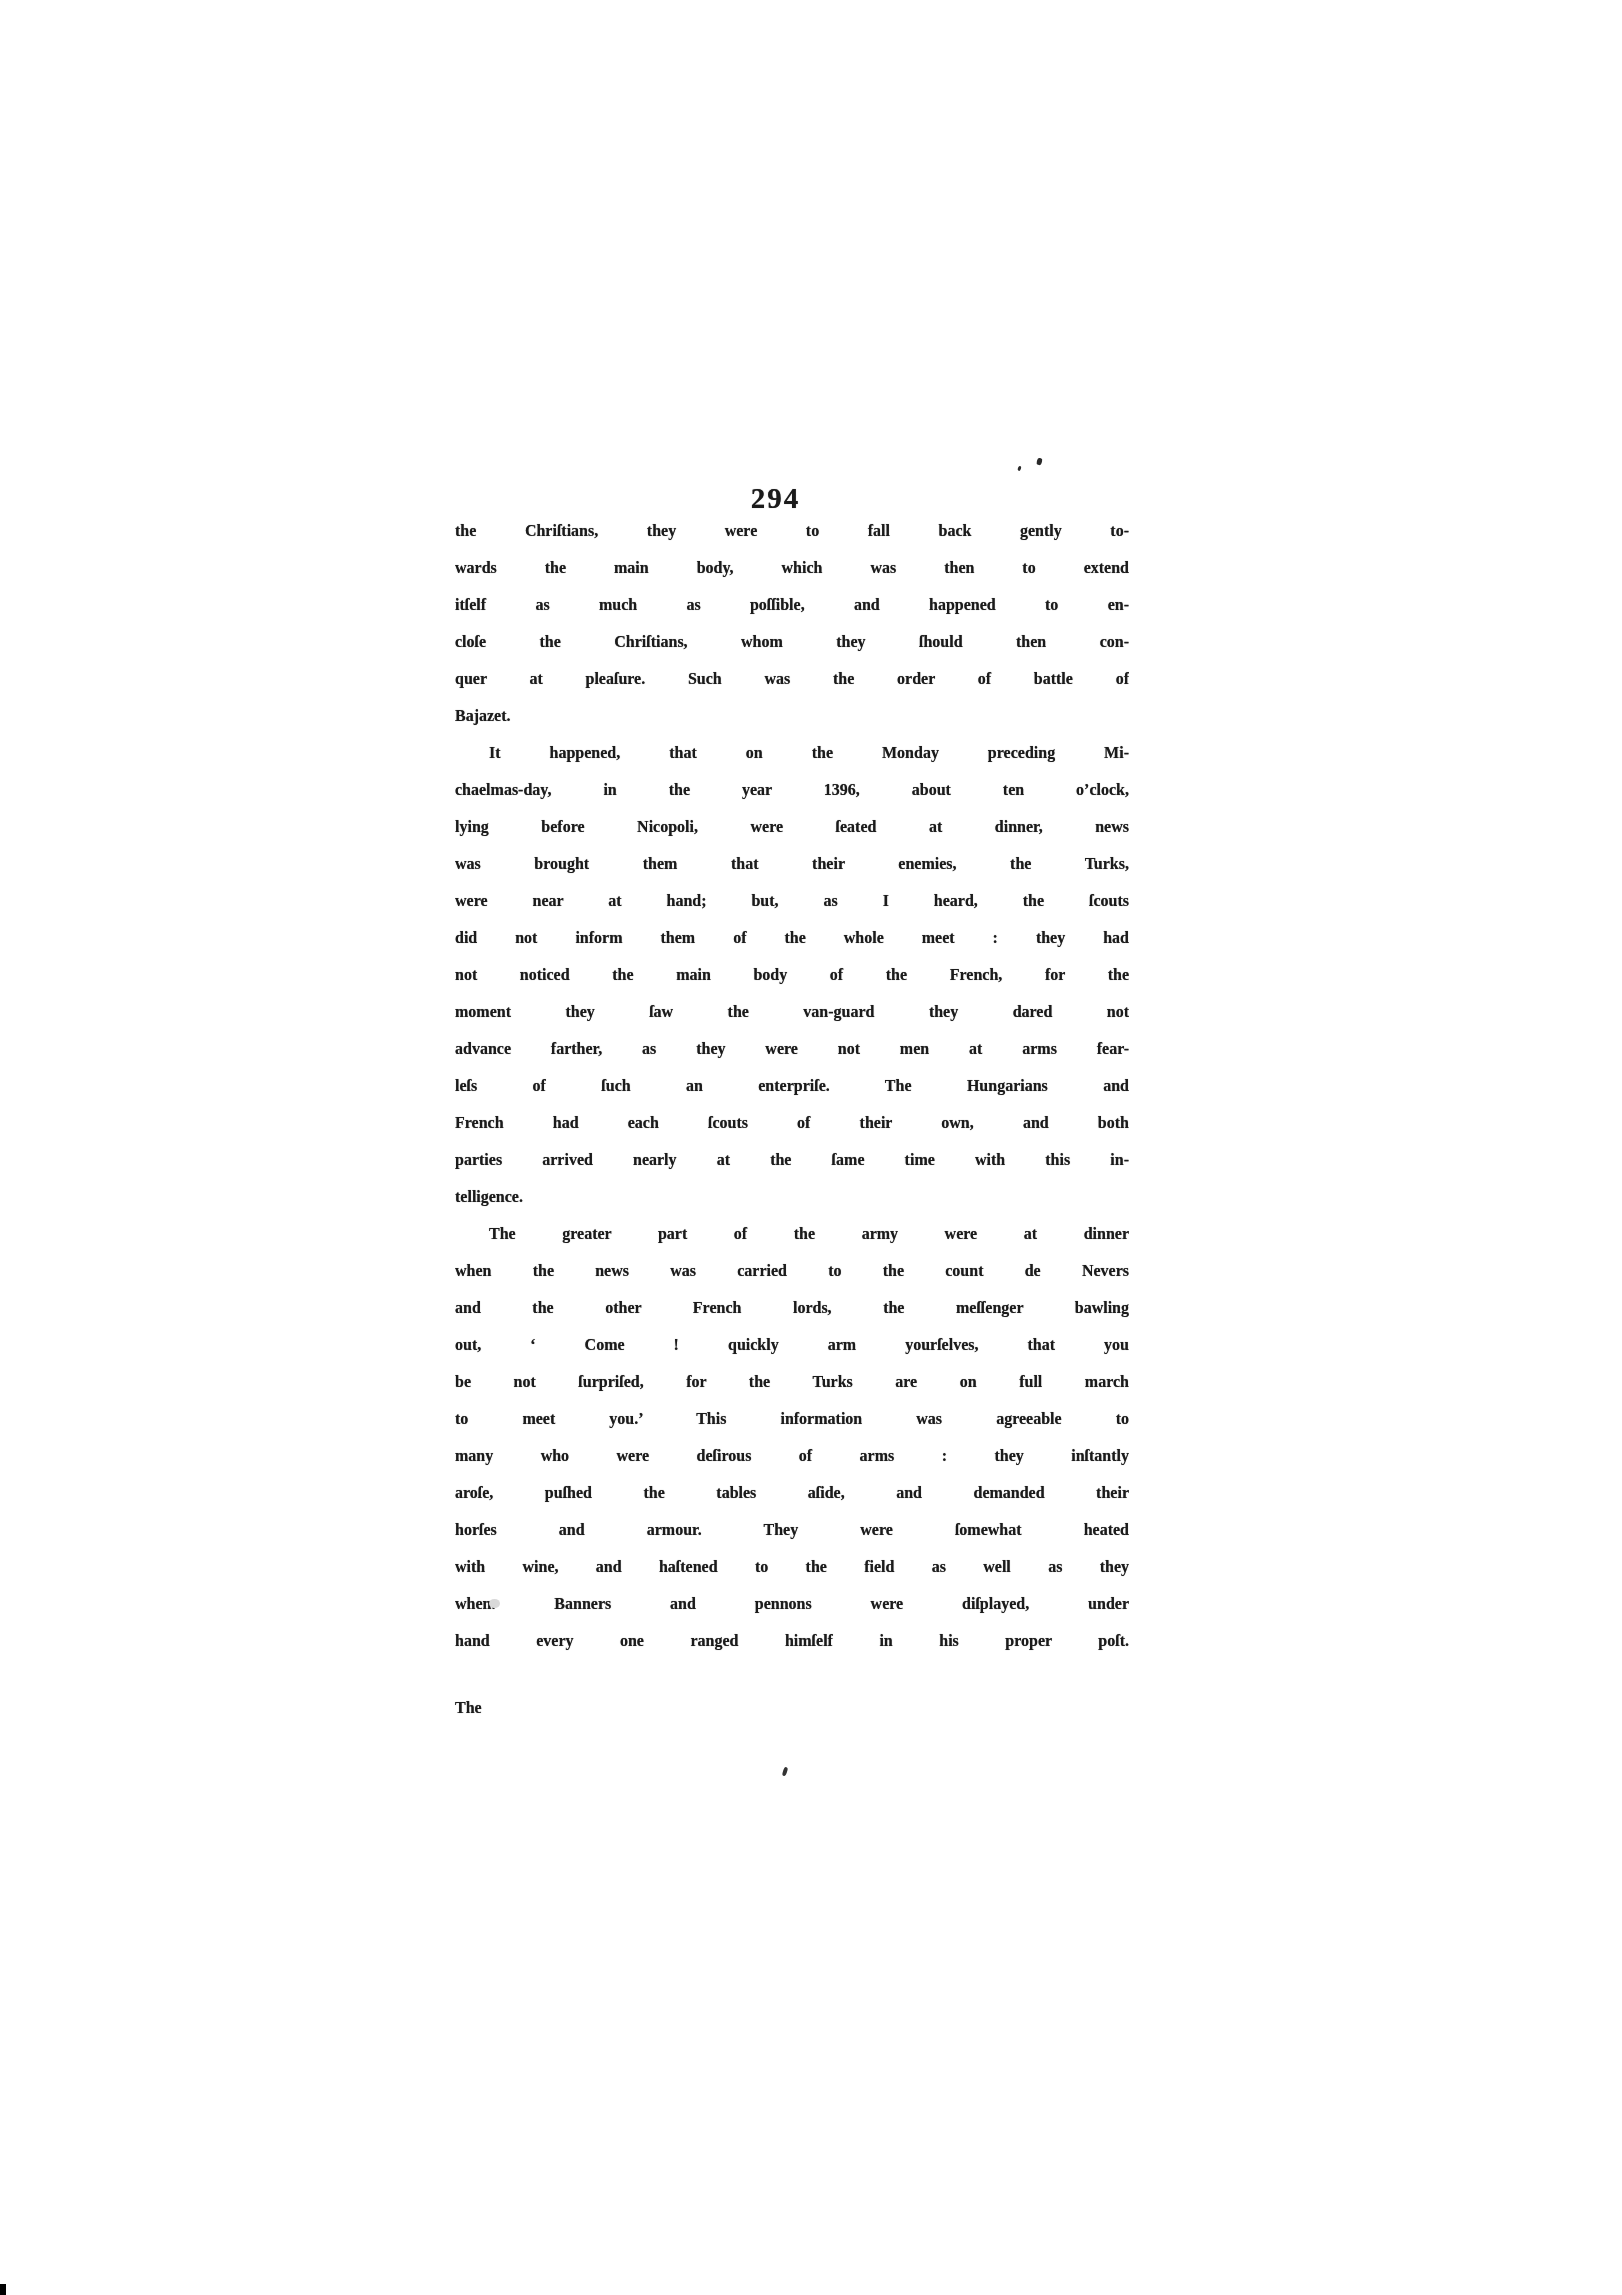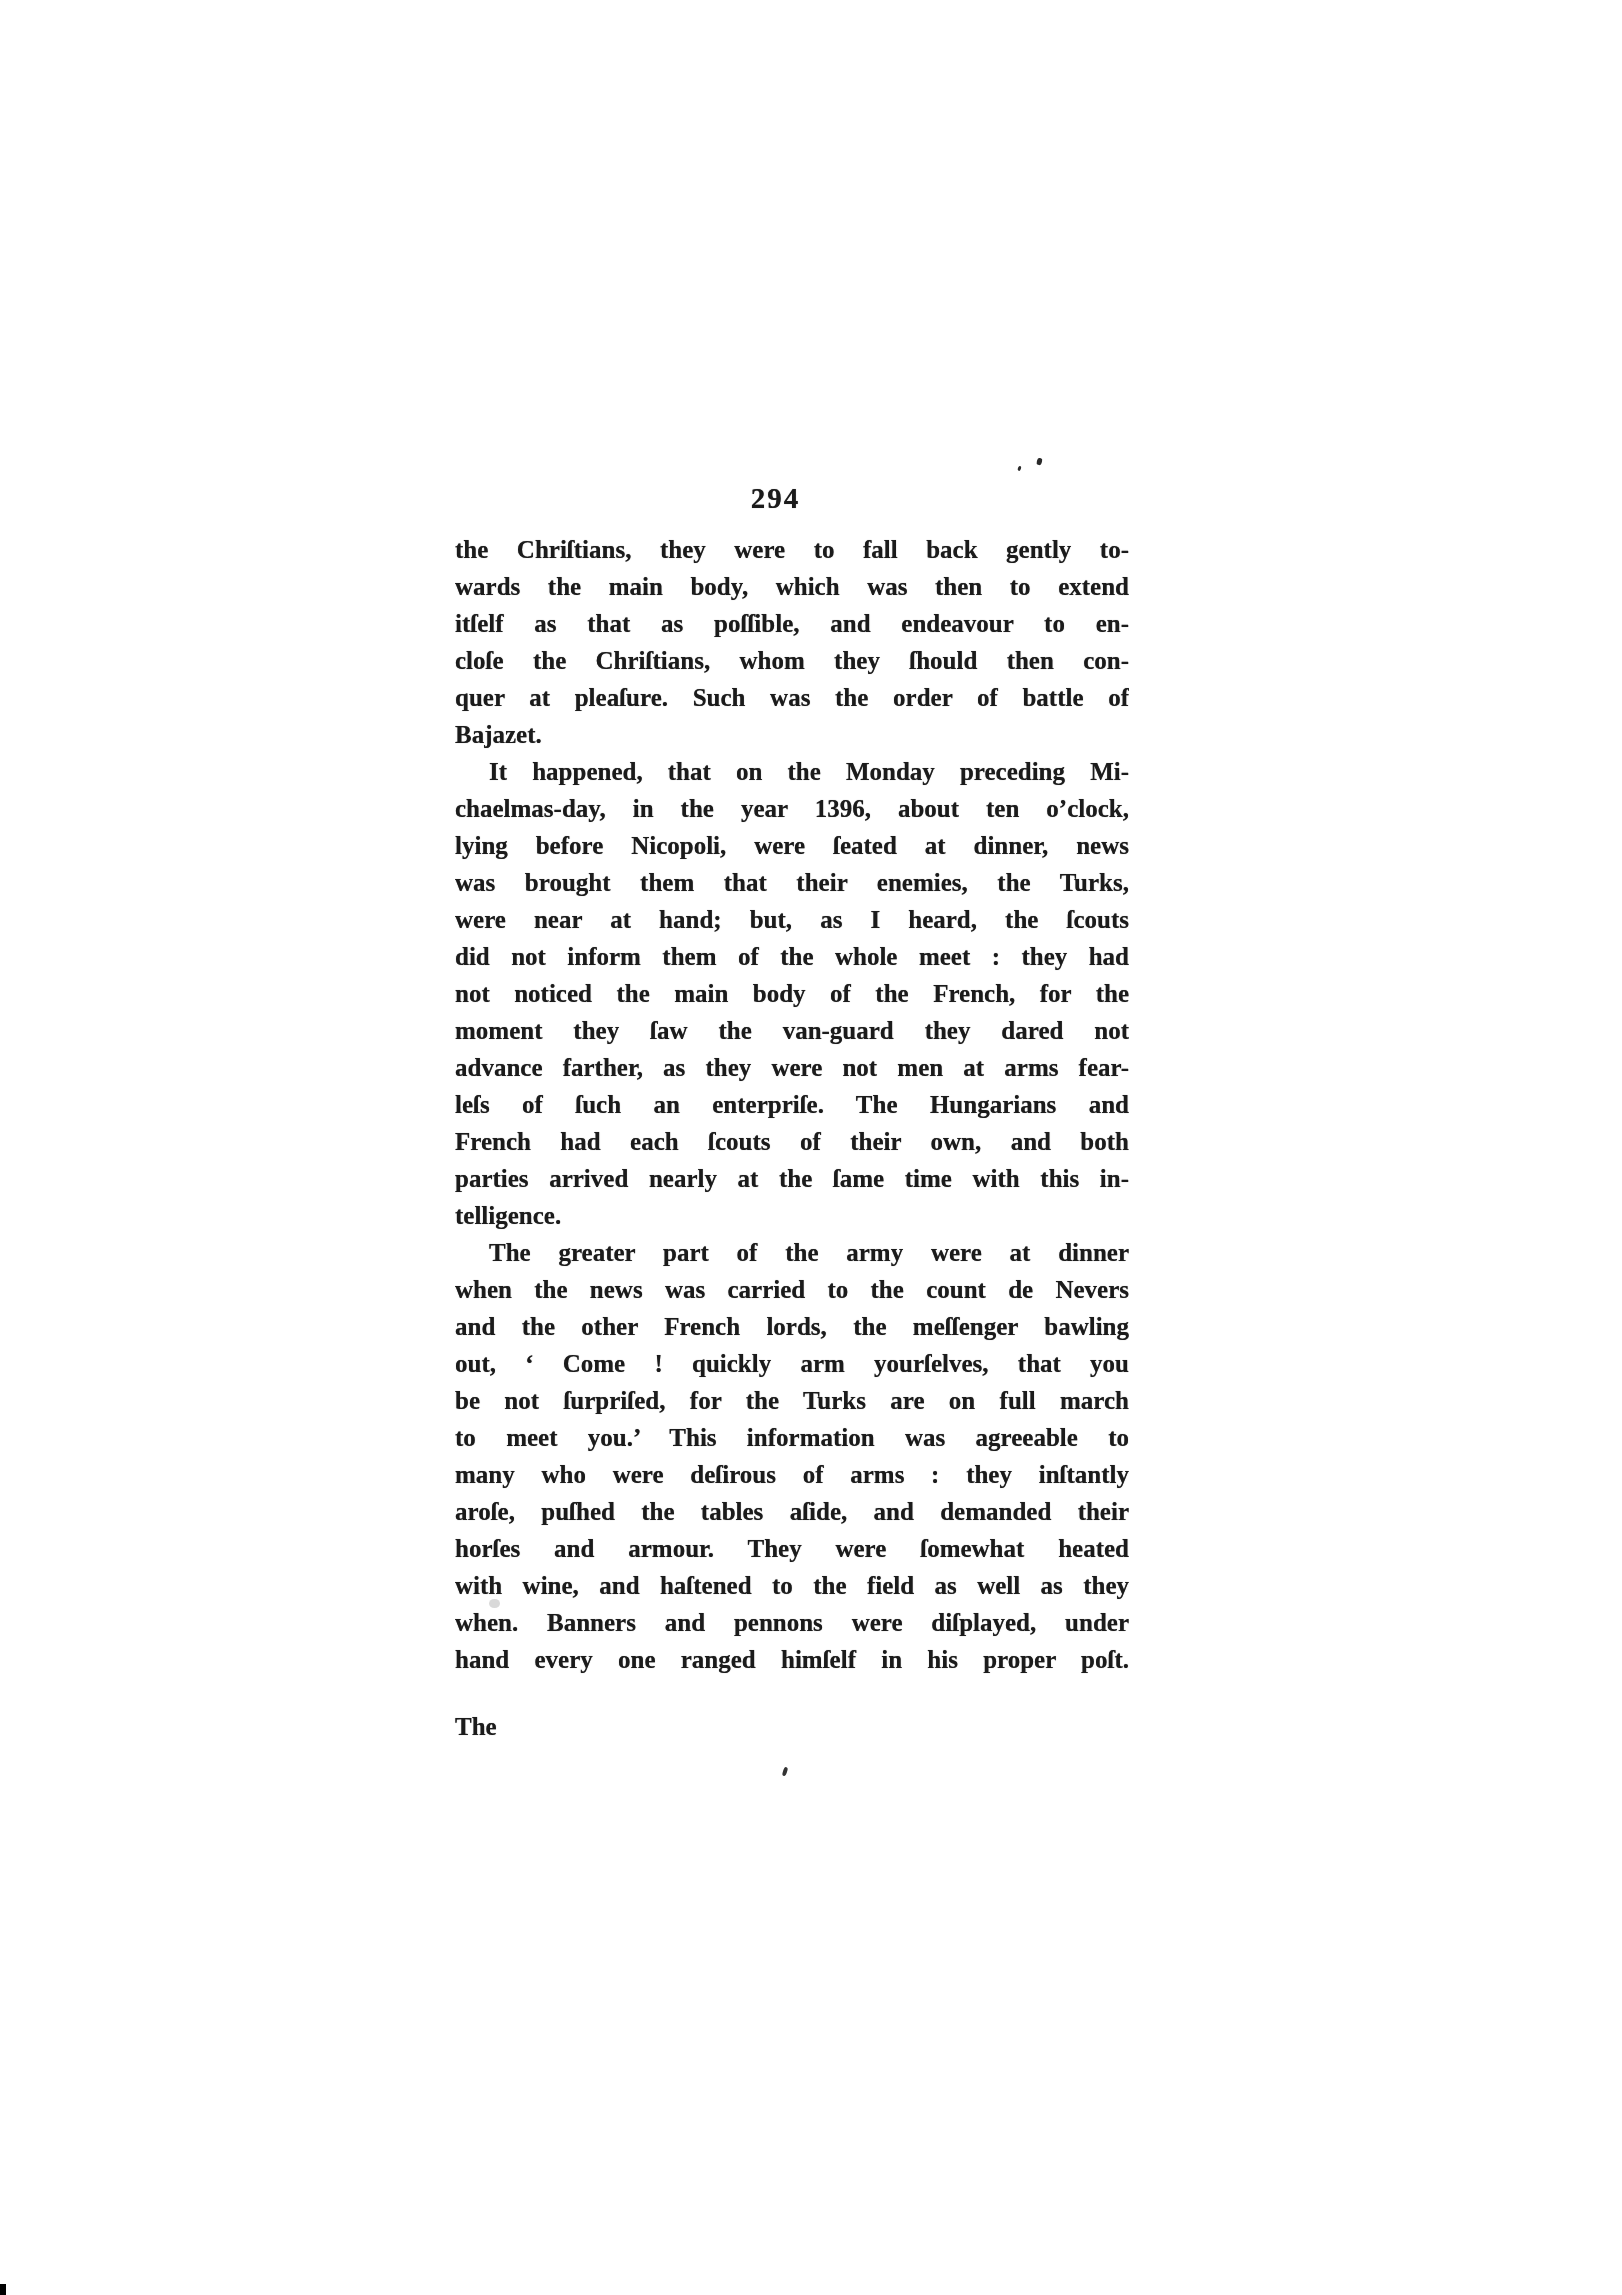--- a/index.html
+++ b/index.html
@@ -14,22 +14,22 @@
   .page-number{
     position:absolute;
     top:482px;left:445px;width:661px;
     text-align:center;
     font-size:29px;font-weight:bold;
     letter-spacing:2px;
     text-shadow:0 0 0.7px rgba(25,25,25,0.75);
   }
   .text-block{
     position:absolute;
-    top:531px;left:455px;width:674px;
-    font-size:25px;
+    top:512px;left:455px;width:674px;
+    font-size:16px;
     line-height:37px;
     font-weight:bold;
     text-shadow:0 0 0.7px rgba(25,25,25,0.7);
   }
   .paragraph{margin:0;padding:0;}
   .line{
     height:37px;
     overflow:hidden;
     text-align:justify;
     text-align-last:justify;
@@ -64,21 +64,21 @@
   <div class="page-number">294</div>
 
   <span class="speck speck-a"></span>
   <span class="speck speck-b"></span>
 
   <div class="text-block">
 
     <div class="paragraph">
         <div class="line">the Chriſtians, they were to fall back gently to-</div>
         <div class="line">wards the main body, which was then to extend</div>
-        <div class="line">itſelf as that as poſſible, and endeavour to en-</div>
+        <div class="line">itſelf as much as poſſible, and happened to en-</div>
         <div class="line">cloſe the Chriſtians, whom they ſhould then con-</div>
         <div class="line">quer at pleaſure.  Such was the order of battle of</div>
         <div class="line para-end">Bajazet.</div>
       </div>
 
     <div class="paragraph">
         <div class="line indent-first">It happened, that on the Monday preceding Mi-</div>
         <div class="line">chaelmas-day, in the year 1396, about ten o’clock,</div>
         <div class="line">lying before Nicopoli, were ſeated at dinner, news</div>
         <div class="line">was brought them that their enemies, the Turks,</div>

